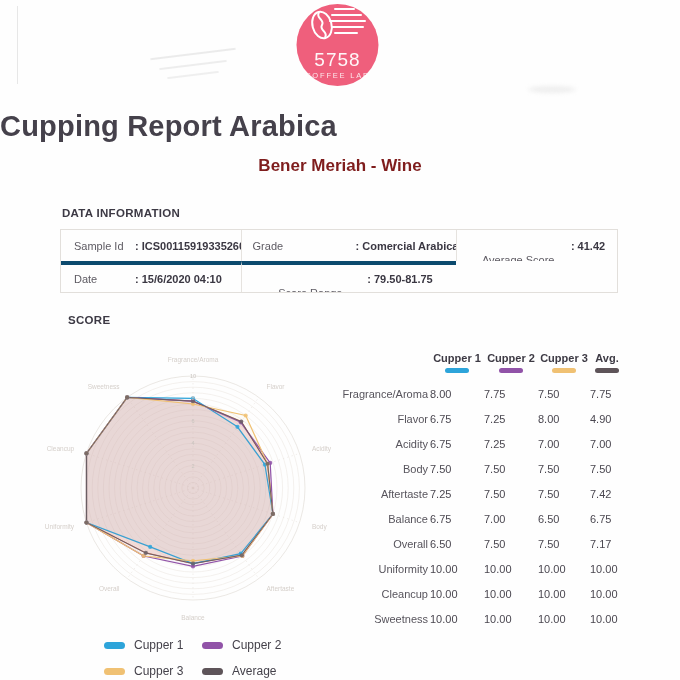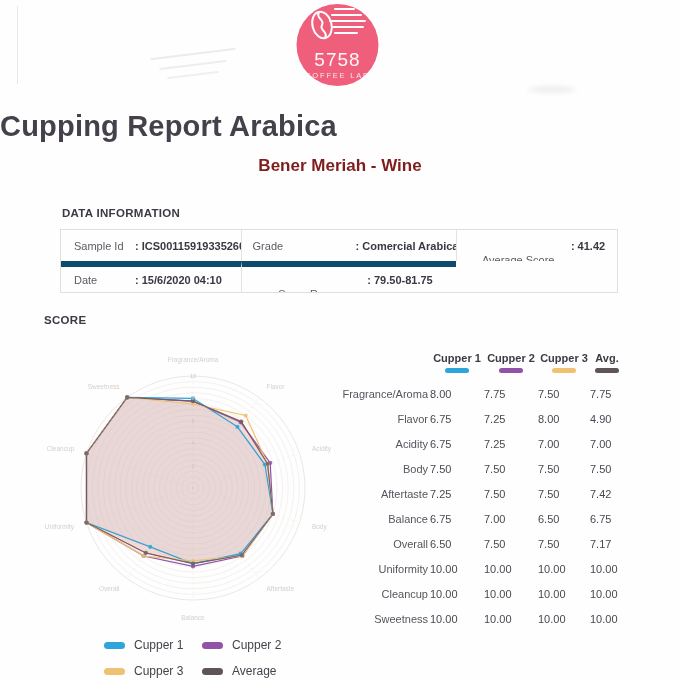--- a/index.html
+++ b/index.html
@@ -15,24 +15,24 @@
   .smudge{position:absolute;left:528px;top:86px;width:48px;height:7px;background:#e0e0e0;opacity:.5;filter:blur(2px);border-radius:50%;}
   .speck{position:absolute;left:71px;top:250px;width:4px;height:3px;background:#bdbdbd;opacity:.55;transform:rotate(30deg);filter:blur(.3px);}
 
   .logo-svg{position:absolute;left:291px;top:3px;}
 
   .title{position:absolute;left:0;top:110px;width:680px;text-align:left;font-size:29px;font-weight:700;color:#45414b;letter-spacing:.2px;}
   .subtitle{position:absolute;left:0;top:156px;width:680px;text-align:center;font-size:17px;font-weight:700;color:#7f1d1d;}
 
   .section-heading{position:absolute;font-size:11.5px;font-weight:700;color:#3c3944;letter-spacing:.3px;}
   .h-datainfo{left:62px;top:207px;}
-  .h-score{left:44px;top:314px;}
+  .h-score{left:68px;top:314px;}
 
   .info-table{position:absolute;left:60px;top:229px;width:556px;border:1px solid #e2dfdb;display:grid;grid-template-columns:180px 215px 161px;grid-auto-rows:31px;background:#fefefe;}
-  .info-cell{display:flex;align-items:center;padding-left:13px;font-size:11px;border-top:6px solid #0c4a6e;white-space:nowrap;overflow:hidden;}
+  .info-cell{display:flex;align-items:center;padding-left:13px;font-size:11px;border-top:4px solid #0c4a6e;white-space:nowrap;overflow:hidden;}
   .info-cell:nth-child(-n+3){border-top:none;}
   .info-cell:nth-child(3n+2),.info-cell:nth-child(3n+3){border-left:1px solid #e6e3df;justify-content:center;}
   .info-label{color:#5d5a62;}
   .info-cell.c0 .info-label{min-width:61px;}
   .info-cell.c1 .info-label{min-width:103px;}
   .info-cell.c2 .info-label{min-width:89px;margin-top:29px;}
   .info-value{font-weight:700;color:#3a3742;}
 
   .radar-wrap{position:absolute;left:48px;top:336px;}
 

